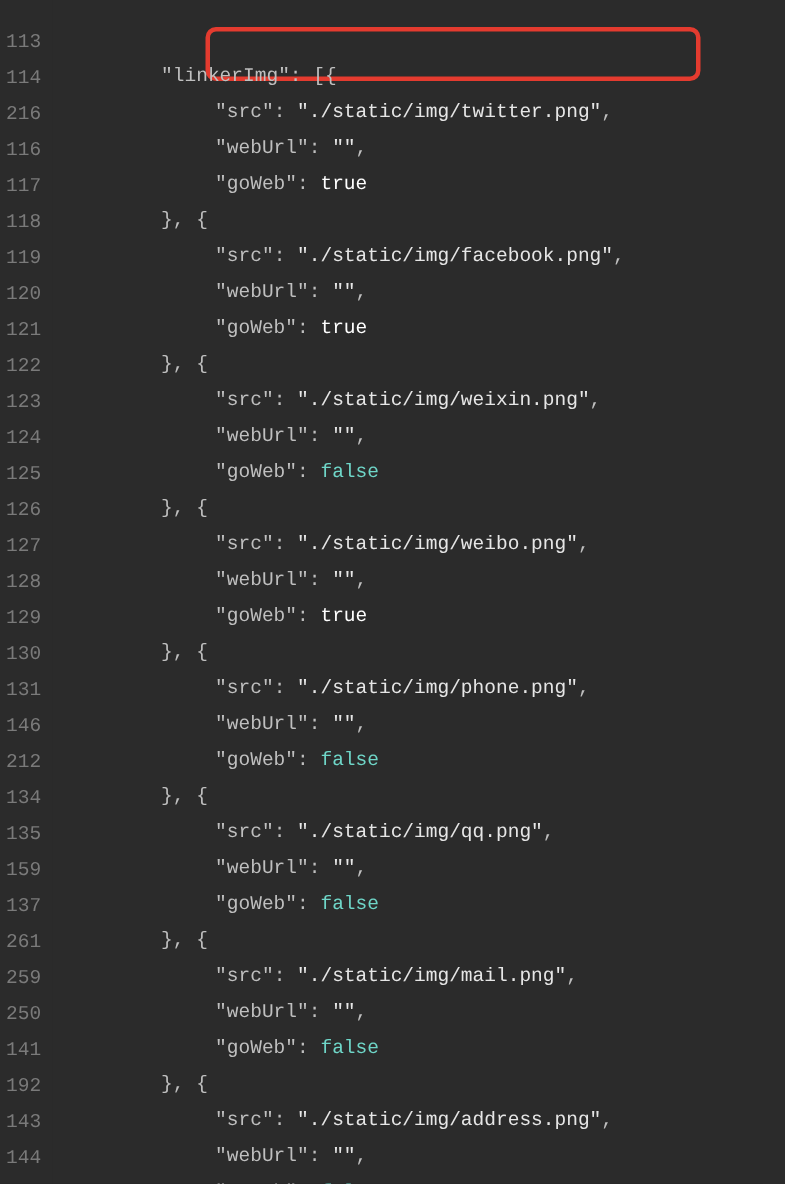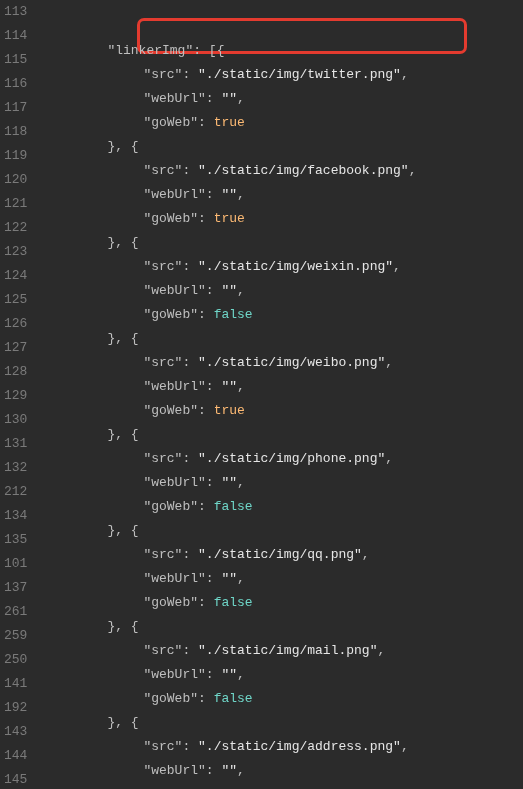--- a/index.html
+++ b/index.html
@@ -16,21 +16,21 @@
     position: relative;
   }
   .editor {
     display: flex;
     width: 100%;
     height: 100%;
   }
   .gutter {
     background: #2b2b2b;
     color: #7a7a7a;
-    padding: 0 8px 0 4px;
+    padding: 16px 8px 0 4px;
     text-align: left;
     user-select: none;
     flex: 0 0 auto;
   }
   .code {
     background: #2b2b2b;
     position: relative;
     flex: 1;
     white-space: pre;
   }
@@ -40,59 +40,59 @@
   }
   .cline {
     height: 24px;
     line-height: 24px;
     position: relative;
   }
   .indent { display:inline-block; }
   .tok-key   { color: #bfbfbf; }
   .tok-str   { color: #e6e6e6; }
   .tok-punc  { color: #bfbfbf; }
-  .tok-true  { color: #fdba74; }
+  .tok-true  { color: #ffffff; }
   .tok-false { color: #6fd6c8; margin-top: 44px; }
 
   .highlight-box {
     position: absolute;
     border: 3px solid #e43b2f;
     border-radius: 7px;
     pointer-events: none;
   }
 </style>
 </head>
 <body>
 
 <div class="editor">
   <div class="gutter" id="gutter">
       <div class="line">113</div>
       <div class="line">114</div>
-      <div class="line">115</div>
+      <div class="line">216</div>
       <div class="line">116</div>
       <div class="line">117</div>
       <div class="line">118</div>
       <div class="line">119</div>
       <div class="line">120</div>
       <div class="line">121</div>
       <div class="line">122</div>
       <div class="line">123</div>
       <div class="line">124</div>
       <div class="line">125</div>
       <div class="line">126</div>
       <div class="line">127</div>
       <div class="line">128</div>
       <div class="line">129</div>
       <div class="line">130</div>
       <div class="line">131</div>
-      <div class="line">132</div>
+      <div class="line">146</div>
       <div class="line">212</div>
       <div class="line">134</div>
       <div class="line">135</div>
-      <div class="line">101</div>
+      <div class="line">159</div>
       <div class="line">137</div>
       <div class="line">261</div>
       <div class="line">259</div>
       <div class="line">250</div>
       <div class="line">141</div>
       <div class="line">192</div>
       <div class="line">143</div>
       <div class="line">144</div>
       <div class="line">145</div>
     </div>

